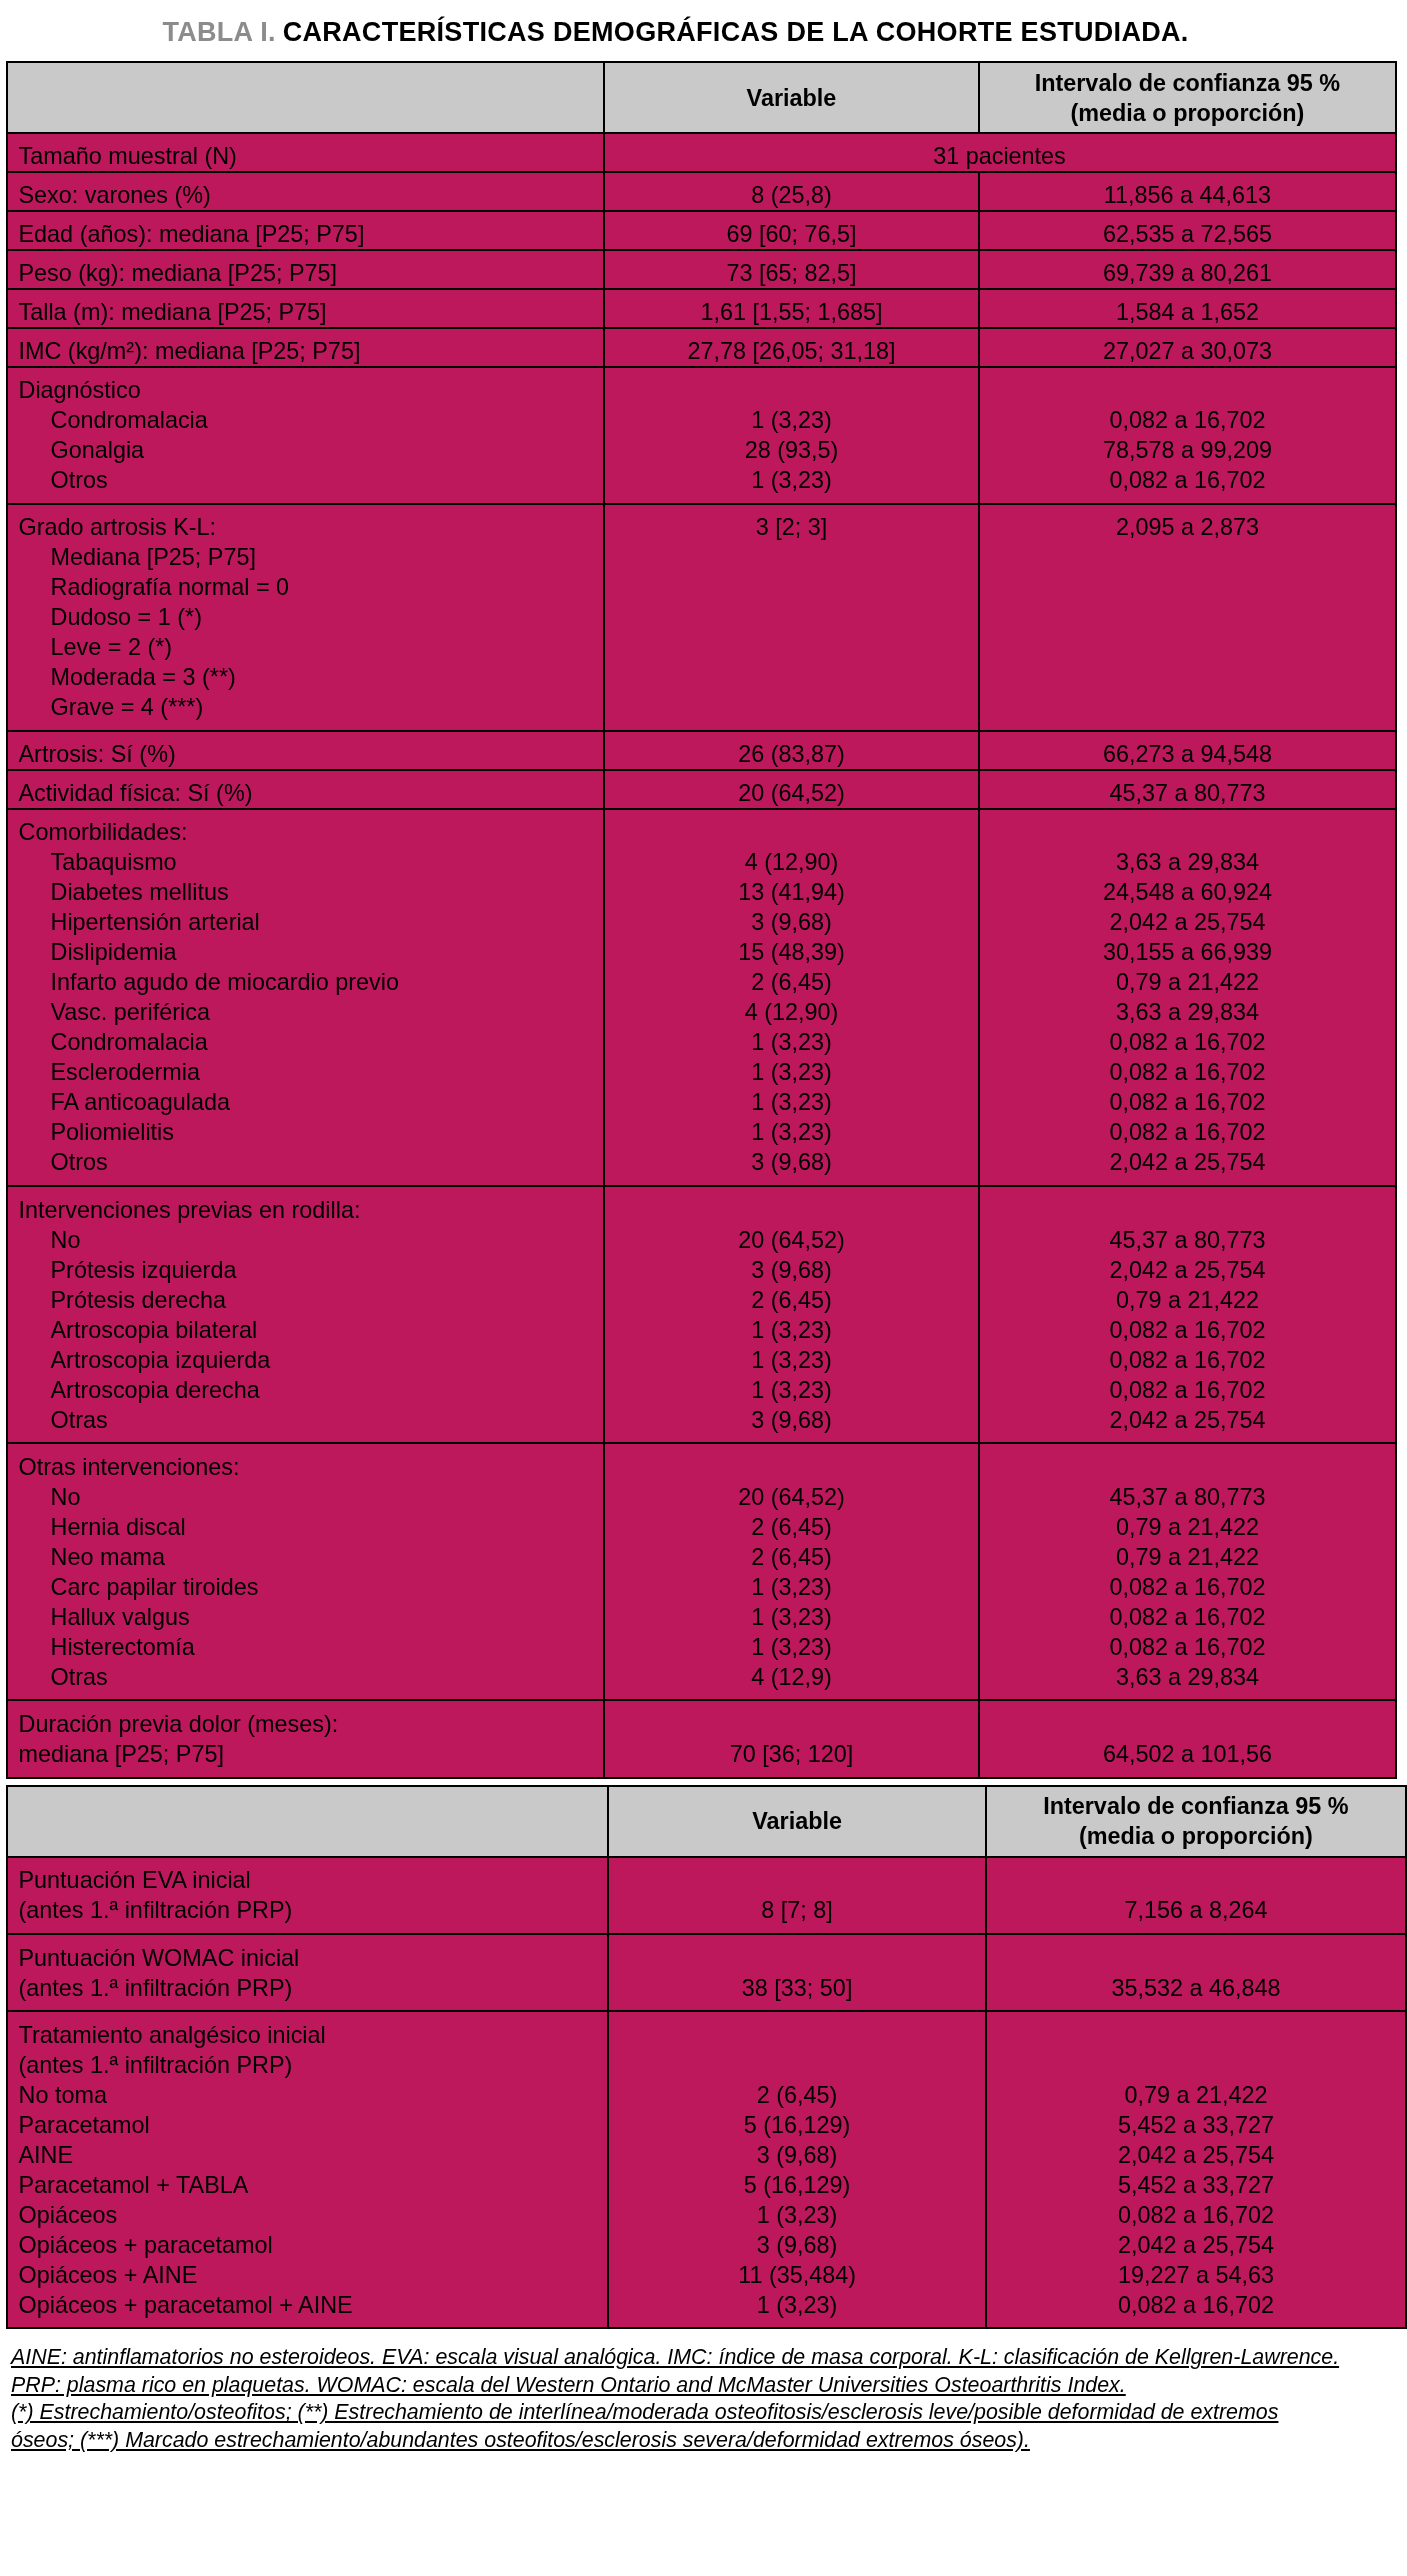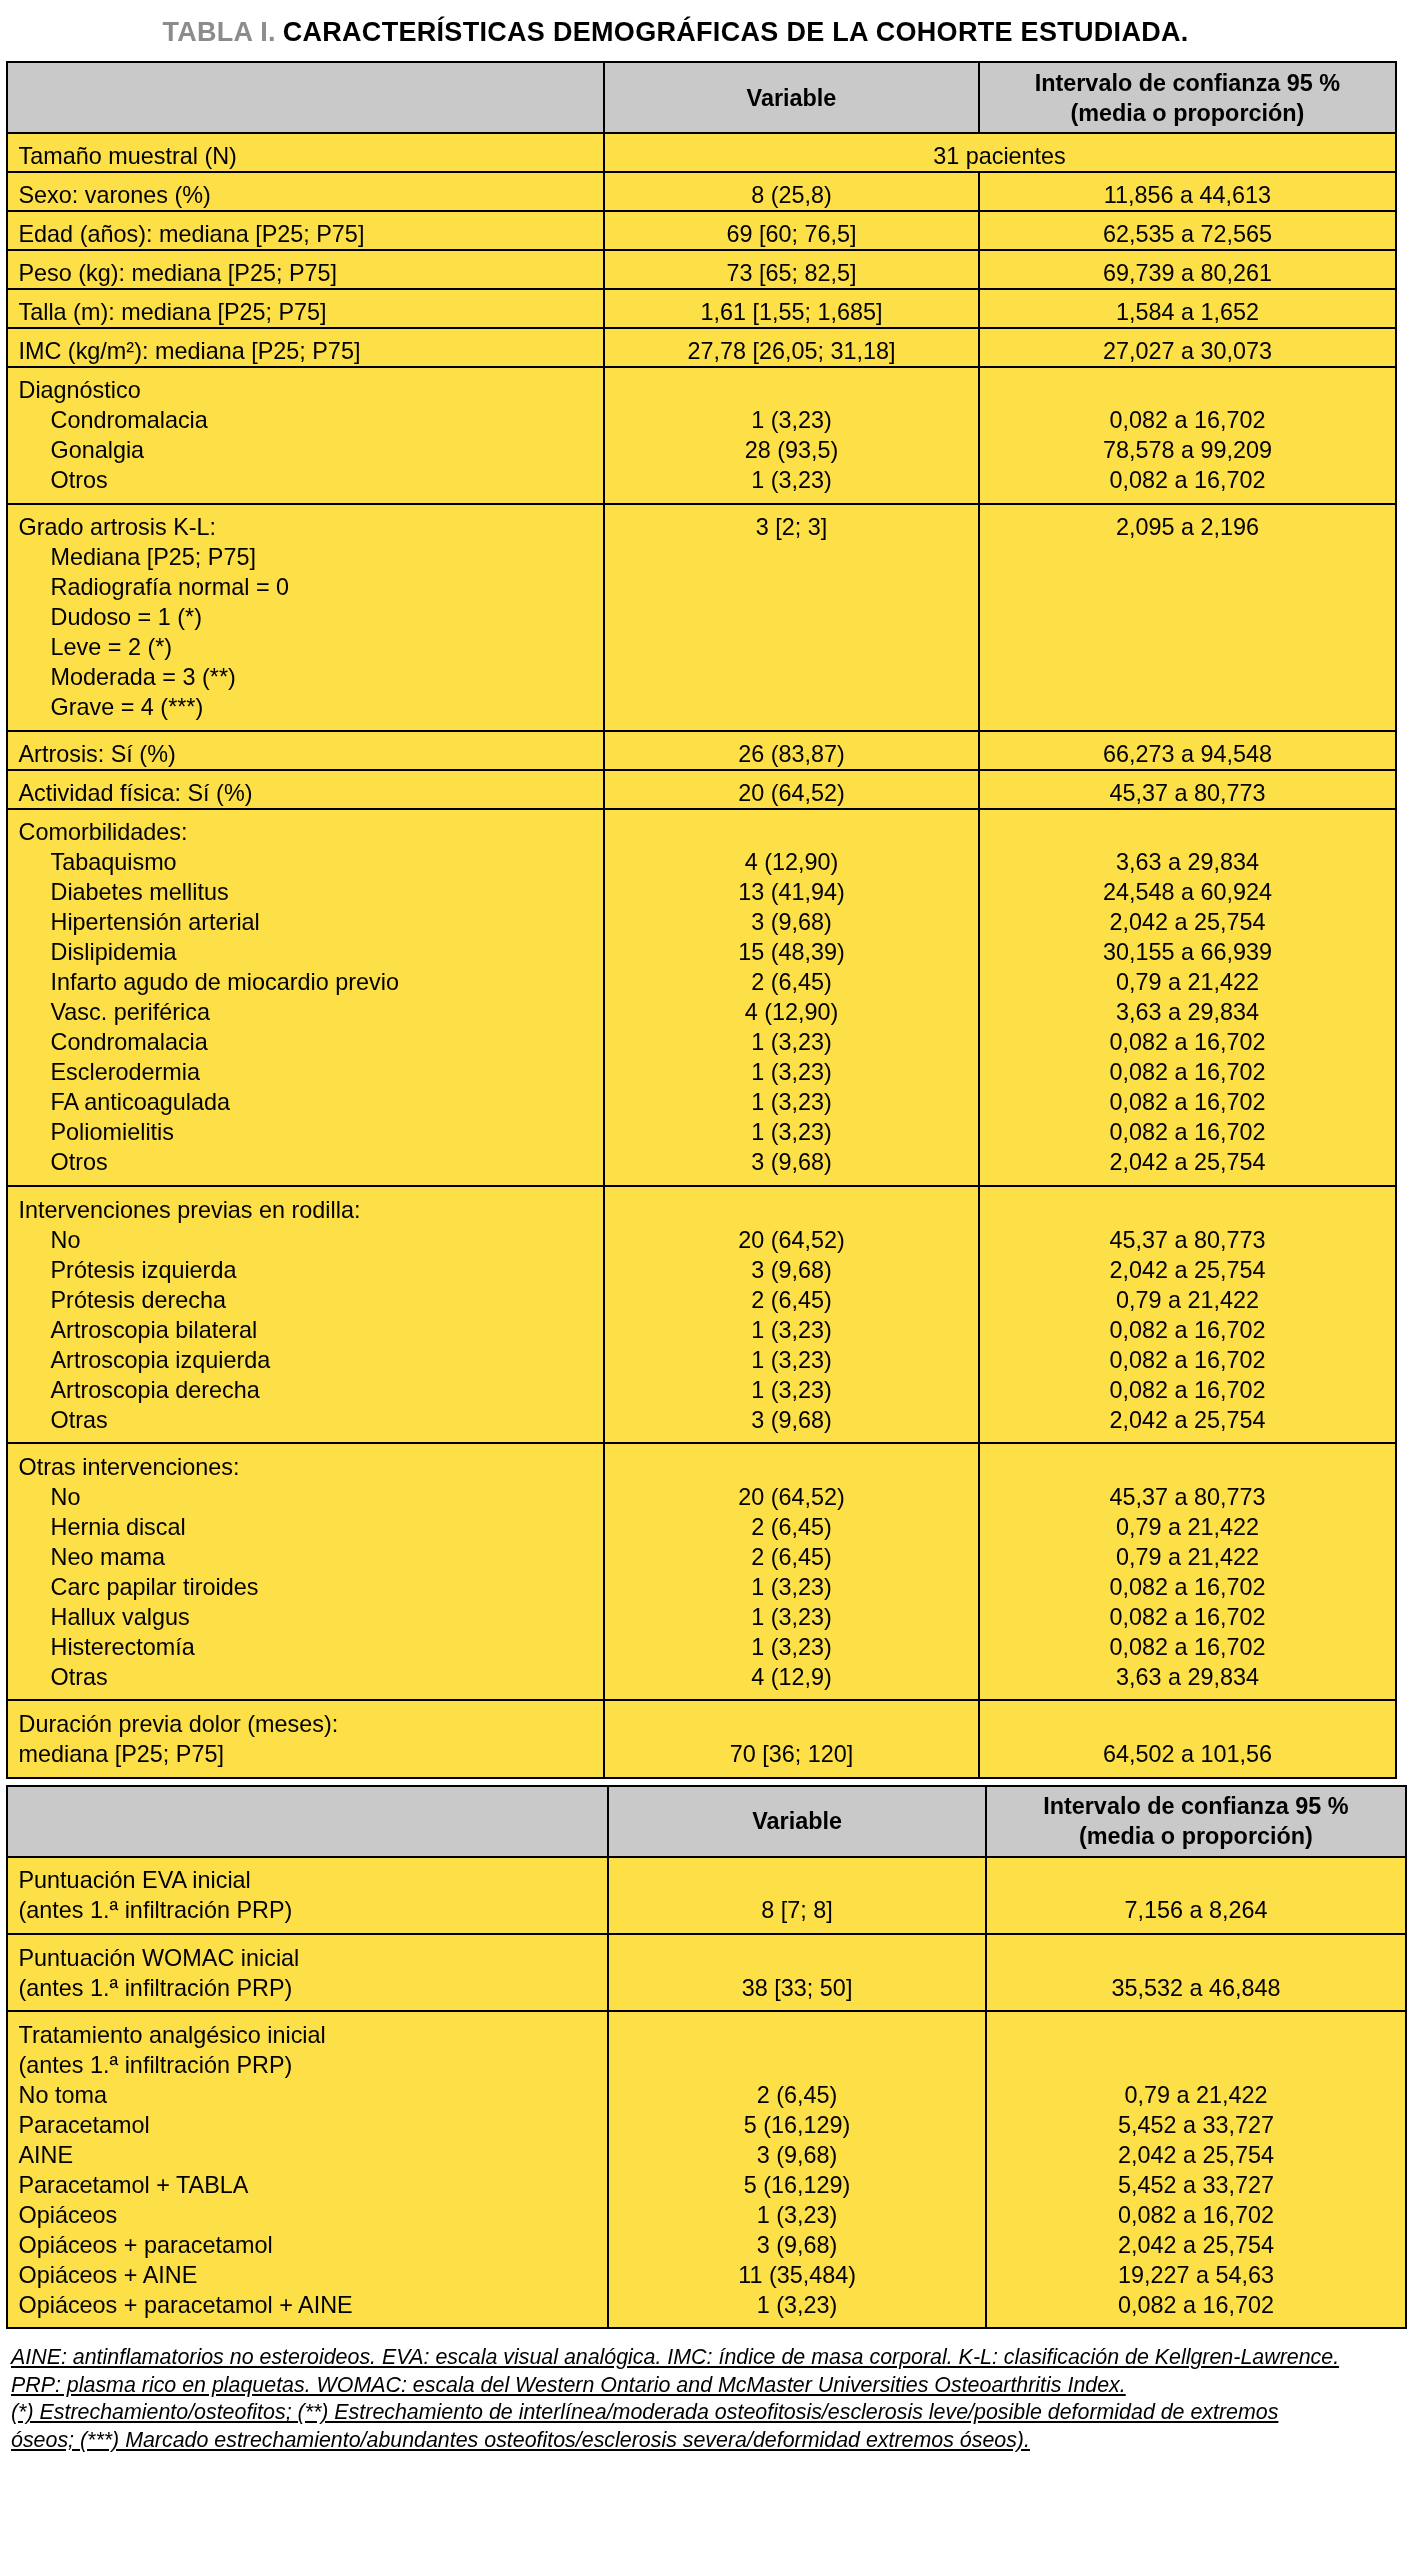--- a/index.html
+++ b/index.html
@@ -1,20 +1,20 @@
 <!DOCTYPE html>
 <html style="font-size:11px"><head>
 <meta charset="utf-8">
 <style>
   html,body{margin:0;padding:0;background:#ffffff;color:#000;}
   body{width:1408px;font-family:"Liberation Sans", sans-serif;font-size:23.4px;}
   .page{width:1351px;}
   .title{ text-align:center;font-weight:bold;font-size:27px;margin:16.5px 0 13.8px 0;letter-spacing:0.3px;}
   .title .prefix{color:#8c8c8c;margin-right:6.9px;}
-  .tbl{border:2.8px solid #000;width:1387px;margin-left:5.5px;background:#fde047;}
+  .tbl{border:2.8px solid #000;width:1387px;margin-left:5.5px;background:#be185d;}
   .tbl2{width:1397px;margin-top:6.2px;}
   .row{display:grid;grid-template-columns:42.9% 27.1% 30%;}
   .tbl .row{border-top:2.8px solid #000;}
   .tbl > .row.hdr{border-top:none;}
   .cell{padding:5.5px 8.3px;box-sizing:border-box;}
   .cell + .cell{border-left:2.1px solid #000;}
   .hdr{background:#c9c9c9;font-weight:bold;}
   .hdr .cell{display:flex;flex-direction:column;justify-content:center;text-align:center;min-height:69px;line-height:30px;padding:4.1px 6.9px;}
   .labelcell{padding-left:11px;}
   .val{text-align:center;}
@@ -107,21 +107,21 @@
           <div class="cell val">
             <div class="line">3 [2; 3]</div>
             <div class="line"></div>
             <div class="line"></div>
             <div class="line"></div>
             <div class="line"></div>
             <div class="line"></div>
             <div class="line"></div>
           </div>
           <div class="cell val">
-            <div class="line">2,095 a 2,196</div>
+            <div class="line">2,095 a 2,873</div>
             <div class="line"></div>
             <div class="line"></div>
             <div class="line"></div>
             <div class="line"></div>
             <div class="line"></div>
             <div class="line"></div>
           </div>
         </div>
         <div class="row simple">
           <div class="cell labelcell">Artrosis: Sí (%)</div>

